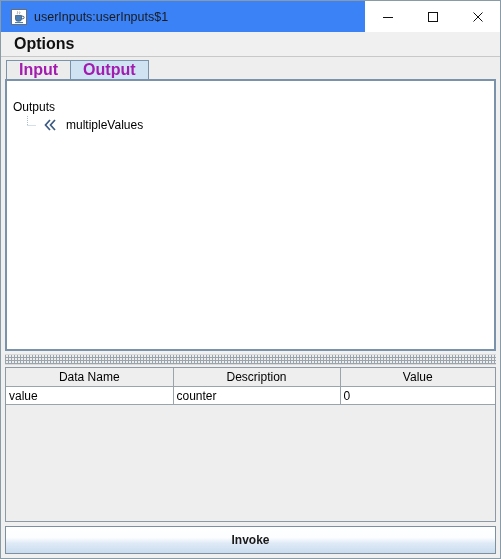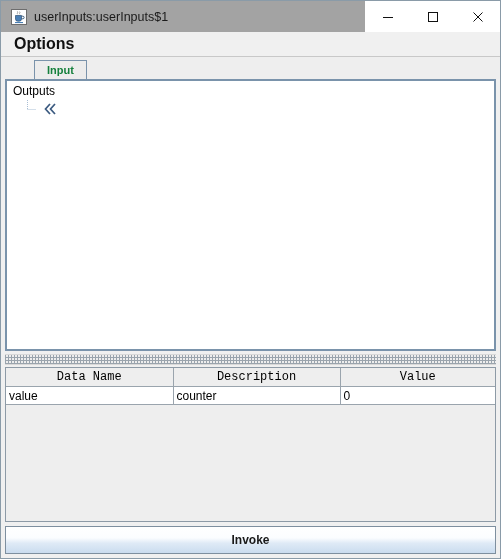--- a/index.html
+++ b/index.html
@@ -24,21 +24,21 @@
     background: #f0f0f0;
     border: 1px solid #8a9ba8;
     display: flex;
     flex-direction: column;
   }
 
   
   .titlebar {
     height: 31px;
     min-height: 31px;
-    background: #a3a3a3;
+    background: #3b82f6;
     display: flex;
     align-items: center;
     position: relative;
   }
   .title-icon {
     width: 16px;
     height: 16px;
     margin-left: 10px;
     margin-right: 7px;
     position: relative;
@@ -94,29 +94,28 @@
     align-items: flex-end;
     padding-left: 5px;
     position: relative;
   }
   .tab {
     height: 19px;
     box-sizing: border-box;
     display: flex;
     align-items: center;
     padding: 0 12px;
-    font-size: 11px;
+    font-size: 16px;
     font-weight: bold;
-    color: #15803d;
+    color: #a21caf;
     border: 1px solid #7a93ab;
     border-bottom: none;
     border-radius: 0;
     position: relative;
     margin-right: -1px;
-    margin-left: 28px;
   }
   .tab.inactive {
     background: #ececec;
   }
   .tab.active {
     background: #cfe3f3;
   }
 
   
   .treewrap {
@@ -126,20 +125,21 @@
     box-sizing: border-box;
     border: 2px solid #7a93ab;
     background: #ffffff;
     position: relative;
     overflow: hidden;
   }
   .tree {
     position: relative;
     padding: 2px 0 0 3px;
     font-size: 12px;
+    margin-top: 16px;
   }
   .tree-root {
     line-height: 17px;
     padding-left: 3px;
     white-space: nowrap;
   }
   .tree-node {
     display: flex;
     align-items: center;
     height: 18px;
@@ -208,21 +208,20 @@
   table.data th {
     height: 18px;
     background: #eeeeee;
     border-right: 1px solid #9aa4ad;
     border-bottom: 1px solid #9aa4ad;
     font-weight: normal;
     font-size: 12px;
     color: #000000;
     text-align: center;
     padding: 0;
-    font-family: Liberation Mono, monospace;
   }
   table.data th:last-child { border-right: none; }
   table.data td {
     height: 17px;
     background: #ffffff;
     border-right: 1px solid #9aa4ad;
     border-bottom: 1px solid #9aa4ad;
     padding: 0 0 0 3px;
     font-size: 12px;
     color: #000000;
@@ -290,39 +289,41 @@
       </div>
     </div>
   </div>
 
   <div class="menubar">
     <div class="menu-item">Options</div>
   </div>
 
   <div class="tabstrip">
     <div class="tab inactive">Input</div>
+    <div class="tab active">Output</div>
   </div>
 
   <div class="treewrap">
     <div class="tree">
       <div class="tree-root">Outputs</div>
 
       <div class="tree-node">
         <span class="elbow">
           <svg width="22" height="18" viewBox="0 0 22 18">
             <line x1="6.5" y1="0" x2="6.5" y2="9" stroke="#a9bed4" stroke-width="1" stroke-dasharray="1 1"></line>
             <line x1="6.5" y1="9.5" x2="15" y2="9.5" stroke="#a9bed4" stroke-width="1" stroke-dasharray="1 1"></line>
           </svg>
         </span>
         <span class="node-icon">
           <svg width="15" height="16" viewBox="0 0 15 16">
             <path d="M7 3 L2.5 8 L7 13" fill="none" stroke="#3b5a80" stroke-width="1.7"></path>
             <path d="M12 3 L7.5 8 L12 13" fill="none" stroke="#3b5a80" stroke-width="1.7"></path>
           </svg>
         </span>
+        <span class="node-label">multipleValues</span>
       </div>
 
     </div>
   </div>
 
   <div class="divider"></div>
 
   <div class="tablewrap">
     <table class="data">
       <colgroup>

